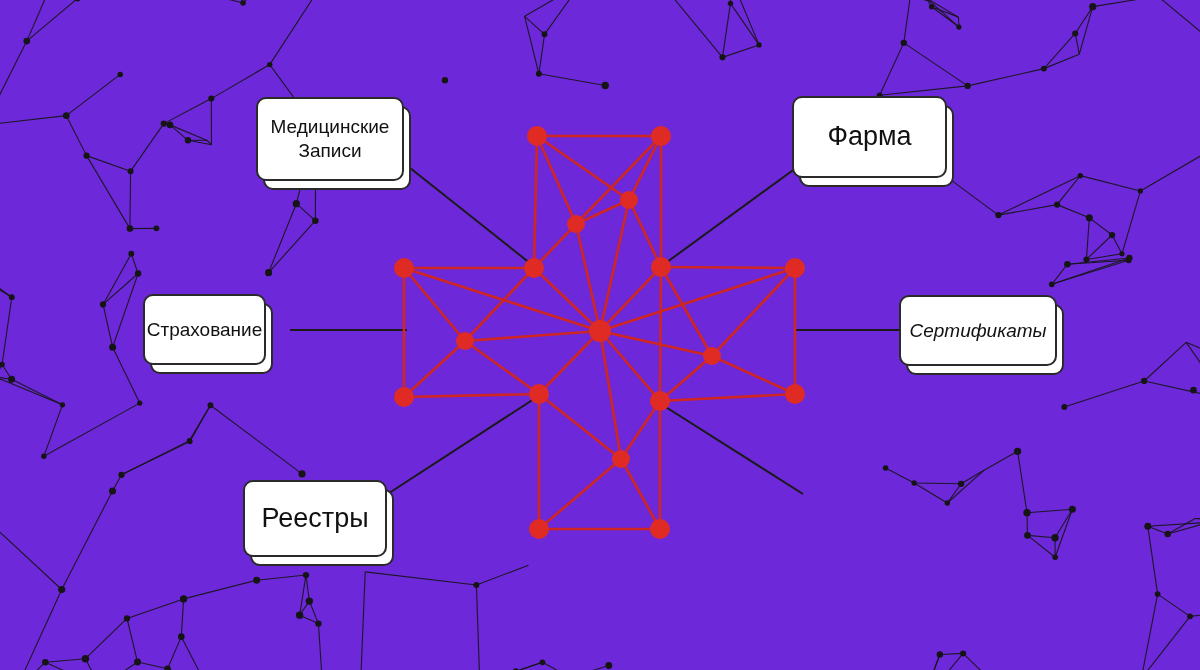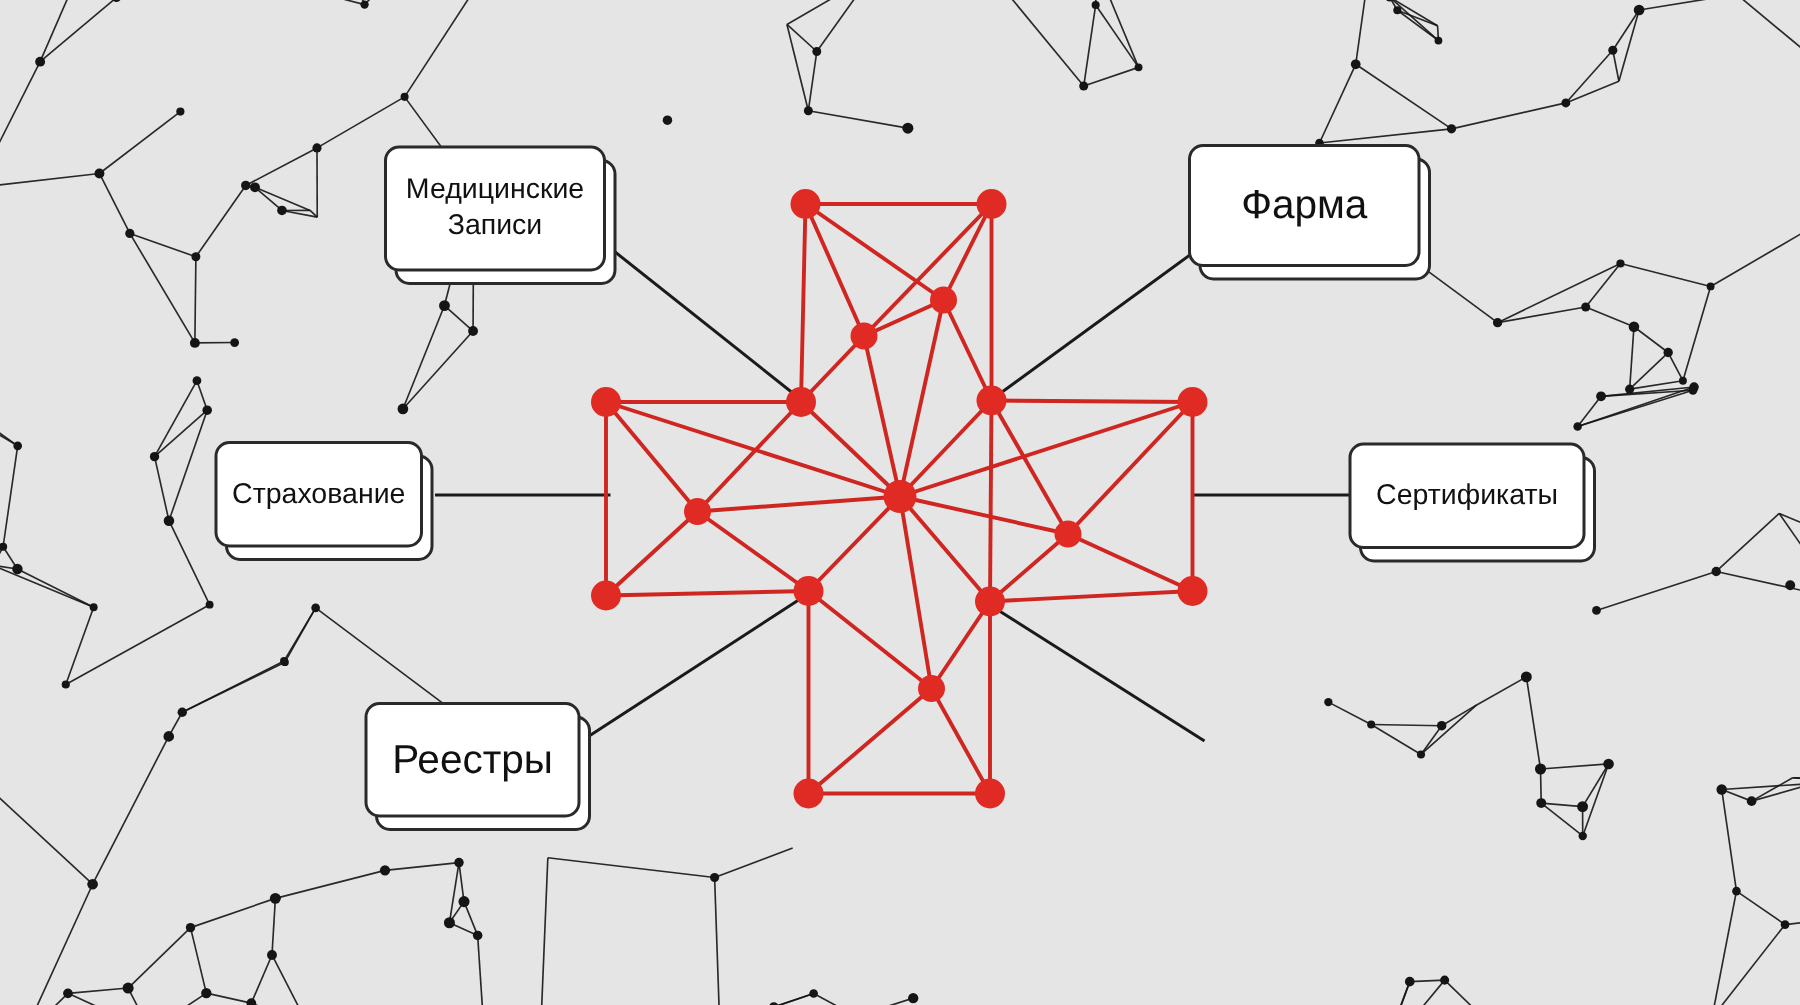--- a/index.html
+++ b/index.html
@@ -1,41 +1,41 @@
 <!DOCTYPE html>
 <html><head>
 <meta charset="utf-8">
 <style>
   html,body{margin:0;padding:0;}
   body{
     width:1200px;height:670px;overflow:hidden;background:#ffffff;
     font-family:"Liberation Sans","DejaVu Sans",sans-serif;
   }
-  .stage{position:relative;width:1200px;height:670px;background:#e5e5e5;}
+  .stage{position:relative;width:1200px;height:670px;background:#6d28d9;}
   #net{position:absolute;left:0;top:0;z-index:1;}
 
   
   .nbox{position:absolute;z-index:2;}
   .nbox::before{
     content:"";position:absolute;left:7px;top:9px;width:100%;height:100%;
     box-sizing:border-box;border:2px solid #2a2a2a;border-radius:10px;background:#fff;
   }
   .card{
     position:relative;width:100%;height:100%;box-sizing:border-box;
     background:#fff;border:2px solid #2a2a2a;border-radius:10px;
     display:flex;align-items:center;justify-content:center;
     text-align:center;color:#111;
   }
   .card span{white-space:pre-line;line-height:1.25;}
 
   .b0{left:256px;top:97px;width:148px;height:84px;font-size:19px;}
   .b1{left:792px;top:96px;width:155px;height:82px;font-size:27px;}
-  .b2{left:143px;top:294px;width:139px;height:71px;font-size:19px;}
-  .b3{left:899px;top:295px;width:158px;height:71px;font-size:19px;}
-  .b4{left:243px;top:468px;width:144px;height:77px;font-size:27px;}
+  .b2{left:143px;top:294px;width:123px;height:71px;font-size:19px;}
+  .b3{left:899px;top:295px;width:158px;height:71px;font-size:19px;font-style:italic;}
+  .b4{left:243px;top:480px;width:144px;height:77px;font-size:27px;}
   .b5{left:799px;top:477px;width:149px;height:84px;font-size:19px;}
 </style>
 </head>
 <body>
 
 <div class="stage">
   <svg id="net" width="1200" height="670" viewBox="0 0 1200 670">
       <line x1="169.98243091860786" y1="124.8823147173971" x2="163.82133829873055" y2="123.61643329961225" stroke="#151515" stroke-width="1.1" opacity="0.9"></line>
       <line x1="211.49098257301375" y1="144.7520198719576" x2="206.74524237634614" y2="140.2577876439318" stroke="#151515" stroke-width="1.1" opacity="0.9"></line>
       <line x1="206.74524237634614" y1="140.2577876439318" x2="187.98175976611674" y2="140.30170740559697" stroke="#151515" stroke-width="1.1" opacity="0.9"></line>

